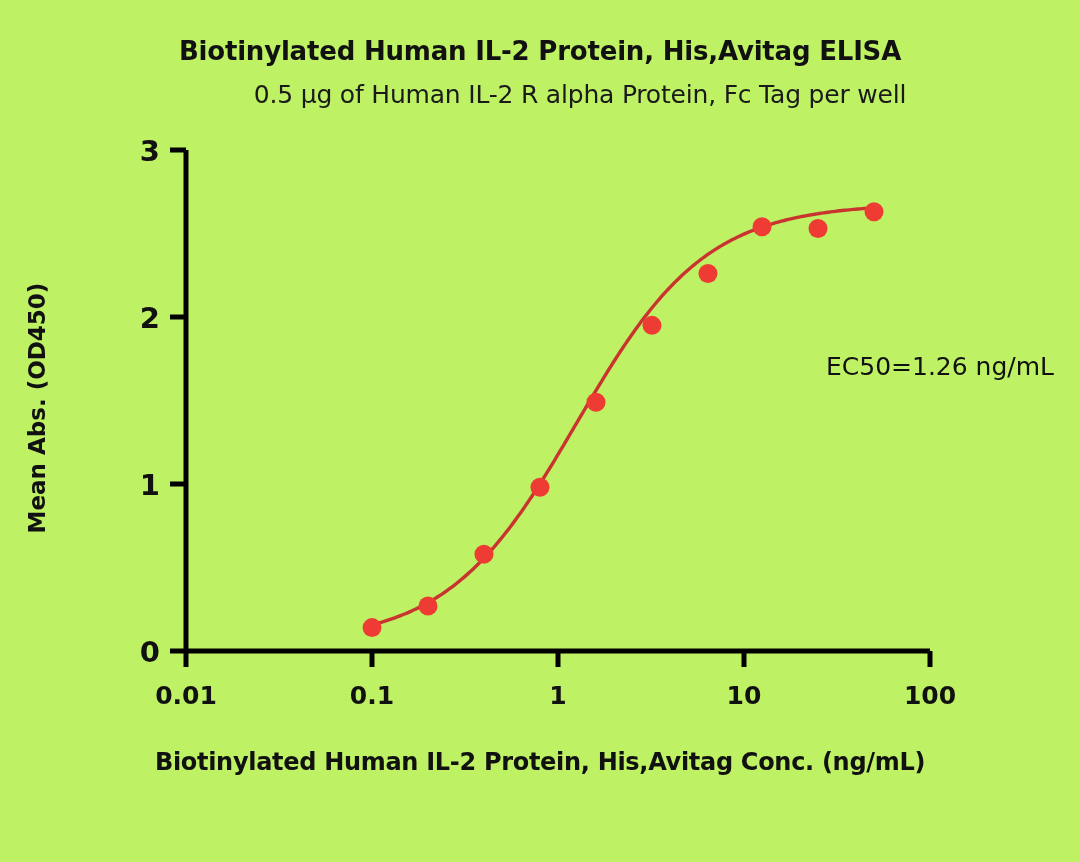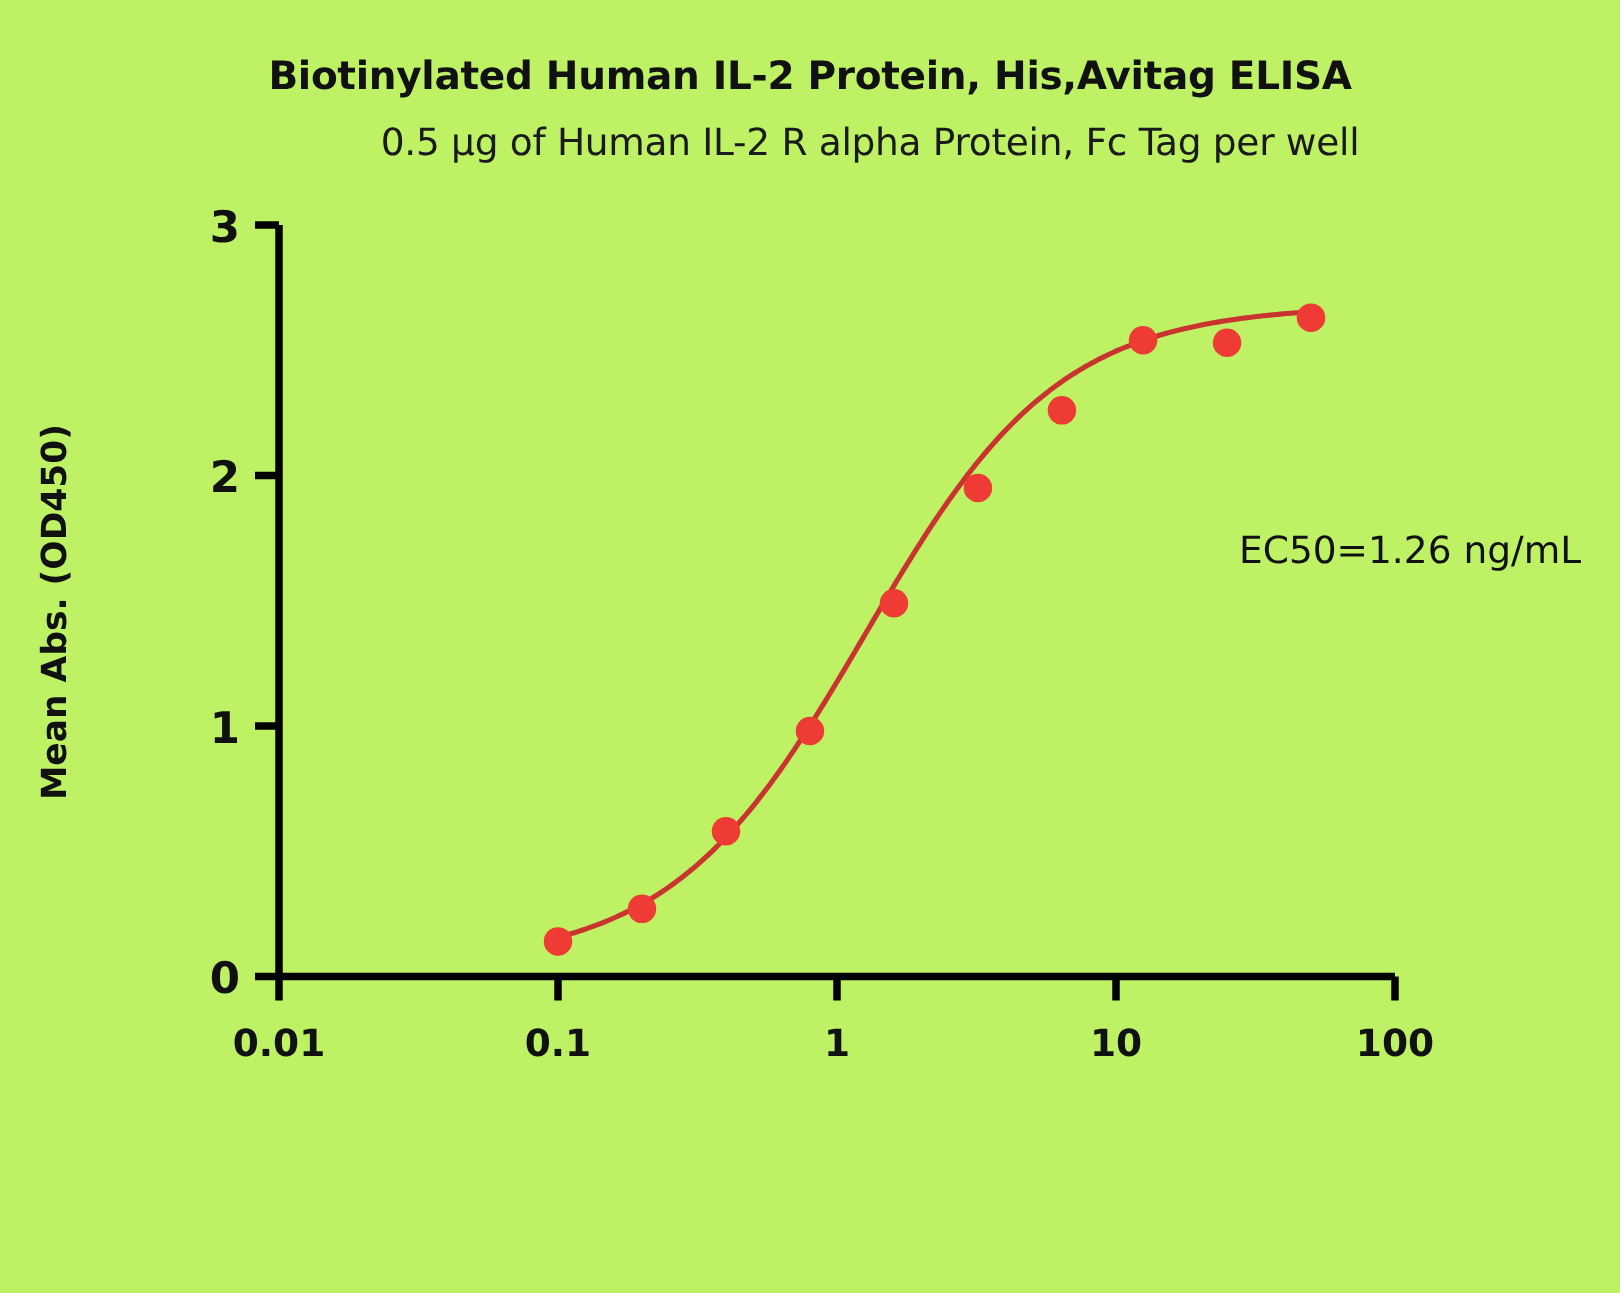--- a/index.html
+++ b/index.html
@@ -143,15 +143,16 @@
       </g>
     <g id="yticklabels-group">
         <text x="160" y="662" text-anchor="end" class="tick-label-y">0</text>
         <text x="160" y="495" text-anchor="end" class="tick-label-y">1</text>
         <text x="160" y="328" text-anchor="end" class="tick-label-y">2</text>
         <text x="160" y="161" text-anchor="end" class="tick-label-y">3</text>
       </g>
   </svg>
 
   <div class="ylabel">Mean Abs. (OD450)</div>
+  <div class="xlabel">Biotinylated Human IL-2 Protein, His,Avitag Conc. (ng/mL)</div>
   <div class="annotation">EC50=1.26 ng/mL</div>
 
 </div>
 
 </body></html>

